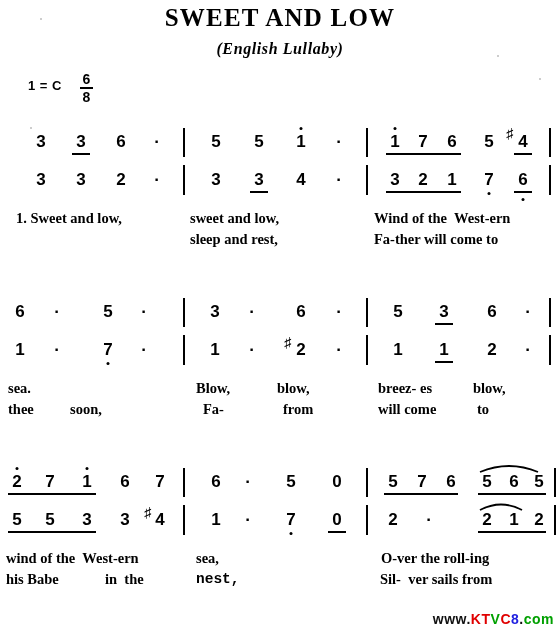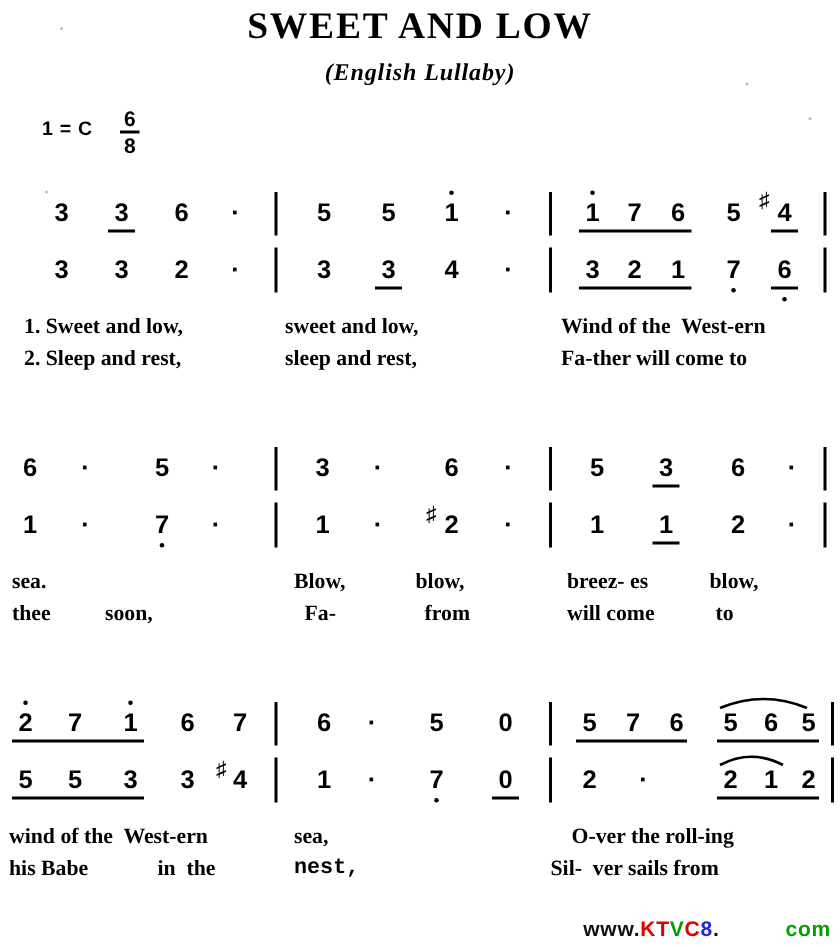--- a/index.html
+++ b/index.html
@@ -174,21 +174,21 @@
     font-size: 14px;
     letter-spacing: 0.5px;
   }
   .wm-k { color: #e00000; }
   .wm-t { color: #e00000; }
   .wm-v { color: #00a000; }
   .wm-c { color: #e00000; }
   .wm-8 { color: #2020e0; }
   .wm-dot { color: #111111; }
   .wm-www { color: #111111; }
-  .wm-com { color: #00a000; margin-left: 44px; }
+  .wm-com { color: #00a000; }
 
   
   .speck {
     position: absolute;
     background: #bdbdbd;
     width: 2px;
     height: 2px;
     border-radius: 50%;
   }
 </style>
@@ -265,21 +265,20 @@
       <div class="barline" style="left:549px;top:0px;height:30px;"></div>
     </div>
 
     <div class="lyrics" style="top:84px;">
       <div class="lyricline">
         <span class="lyr" style="left:16px;">1. Sweet and low,</span>
         <span class="lyr" style="left:190px;">sweet and low,</span>
         <span class="lyr" style="left:374px;">Wind of the  West-ern</span>
       </div>
       <div class="lyricline">
-        <span class="lyr" style="left:16px;">2. Sleep and rest,</span>
         <span class="lyr" style="left:374px;">Fa-ther will come to</span>
         <span class="lyr" style="left:190px;">sleep and rest,</span>
       </div>
     </div>
   </div>
 
   <div class="system sys2">
 
     <div class="staffrow">
 
@@ -409,21 +408,21 @@
     <div class="lyrics" style="top:84px;">
       <div class="lyricline">
         <span class="lyr" style="left:6px;">wind of the  West-ern</span>
         <span class="lyr" style="left:196px;">sea,</span>
         <span class="lyr" style="left:381px;">O-ver the roll-ing</span>
       </div>
       <div class="lyricline">
         <span class="lyr" style="left:6px;">his Babe</span>
         <span class="lyr" style="left:105px;">in  the</span>
         <span class="lyr" style="left:196px;font-family:Liberation Mono, monospace;">nest,</span>
-        <span class="lyr" style="left:367px;">Sil-  ver sails from</span>
+        <span class="lyr" style="left:380px;">Sil-  ver sails from</span>
       </div>
     </div>
   </div>
 
   <div class="watermark">
     <span class="wm-www">www.</span><span class="wm-k">K</span><span class="wm-t">T</span><span class="wm-v">V</span><span class="wm-c">C</span><span class="wm-8">8</span><span class="wm-dot">.</span><span class="wm-com">com</span>
   </div>
 
 </div>
 

